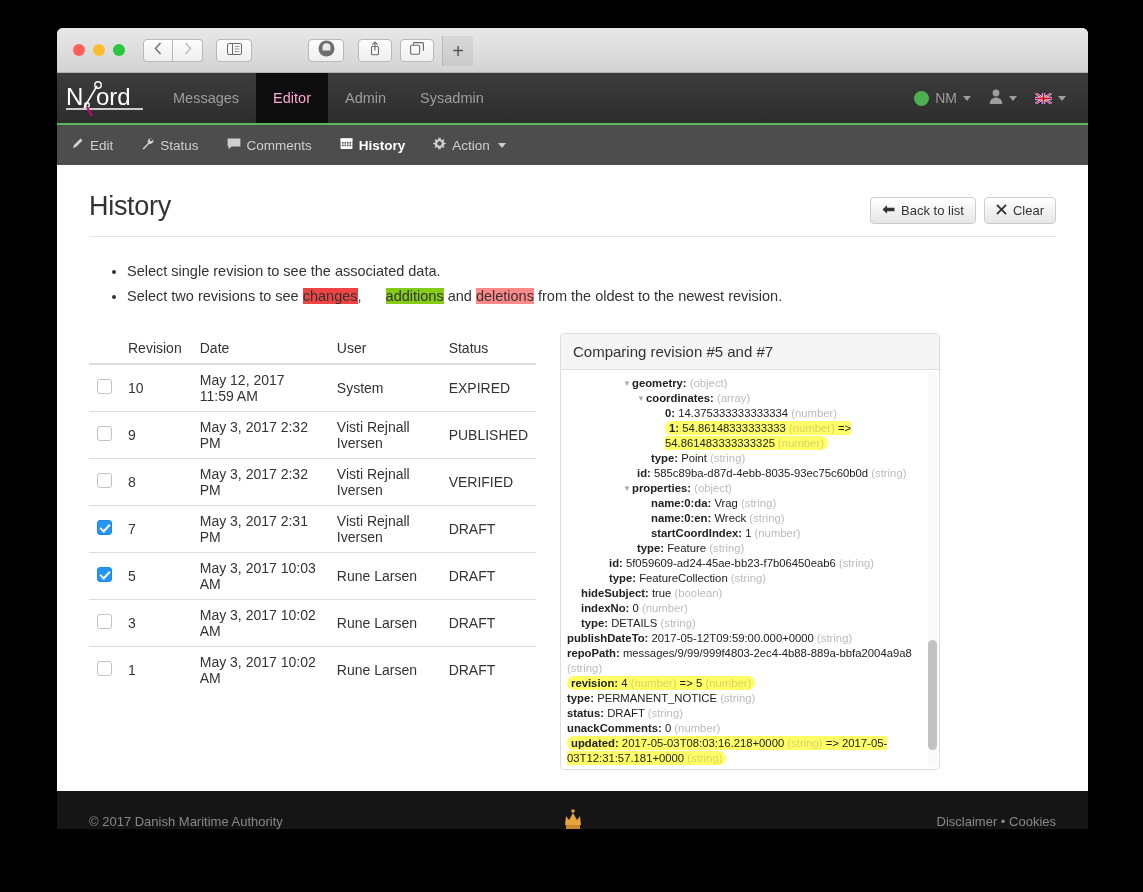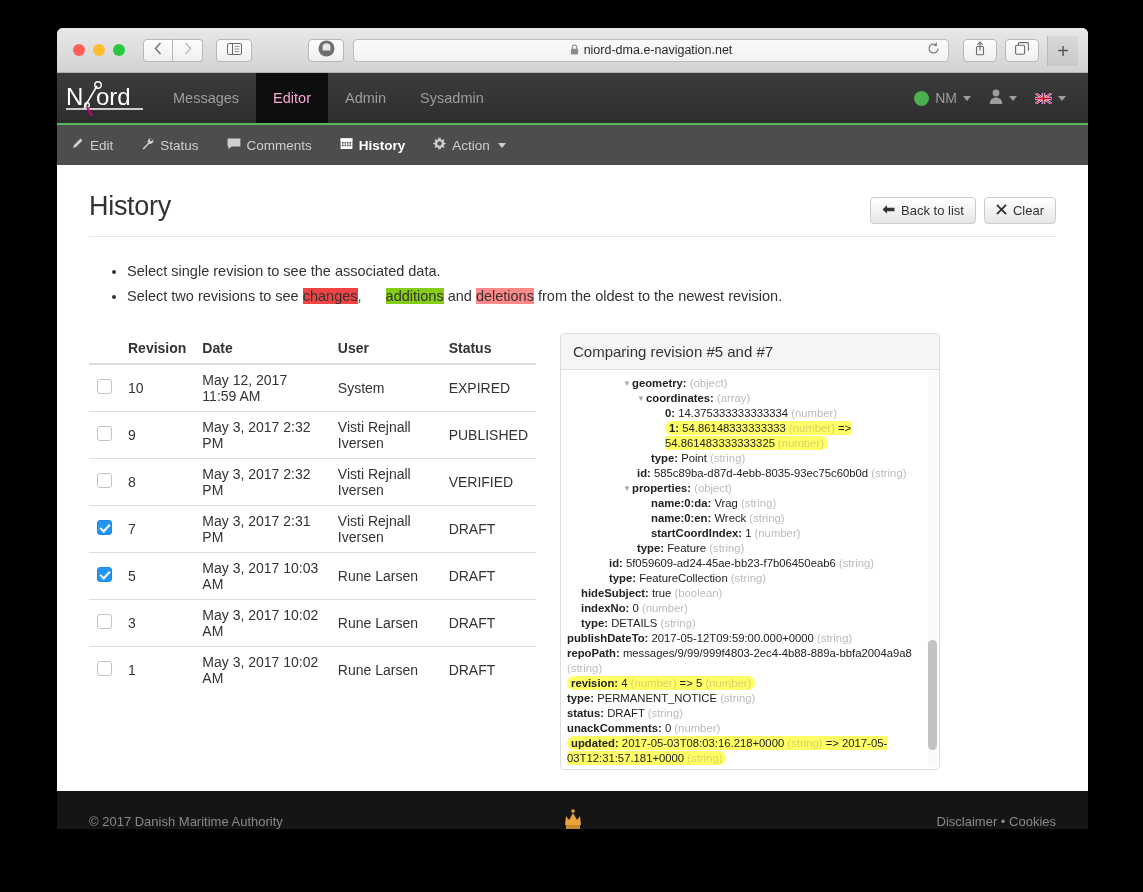--- a/index.html
+++ b/index.html
@@ -155,21 +155,21 @@
   .hl-green  { background: #84cc16; margin-left: 20px; }
   .hl-red    { background: #ff8989; }
 
   
   .cols { display: flex; gap: 24px; margin-top: 24px; }
   .col-left { width: 447px; }
   .col-right { width: 380px; }
 
   table.hist { width: 100%; border-collapse: collapse; font-size: 14px; color: #333; }
   table.hist th {
-    text-align: left; font-weight: bold; padding: 7px 8px;
+    text-align: left; font-weight: normal; padding: 7px 8px;
     border-bottom: 2px solid #dddddd; border-top: 1px solid #dddddd;
   }
   table.hist td { padding: 7px 8px; border-top: 1px solid #dddddd; }
   table.hist tr:first-child th { border-top: none; }
   .col-chk { width: 30px; }
   .col-rev { width: 72px; }
   .col-date { width: 148px; }
   .col-user { width: 118px; }
   .cb {
     width: 15px; height: 15px;
@@ -284,35 +284,20 @@
 
     <div class="chrome-btn shield-btn">
       <span>
         <svg width="17" height="17" viewBox="0 0 17 17">
           <circle cx="8.5" cy="8.5" r="8" fill="#6f6f6f"></circle>
           <path d="M8.5 3.2 C6 3.2 4.6 4.6 4.6 6.6 L4.6 10.5 L12.4 10.5 L12.4 6.6 C12.4 4.6 11 3.2 8.5 3.2 Z" fill="#e9e9e9"></path>
         </svg>
       </span>
     </div>
 
-    <div class="addressbar">
-      <span class="lock">
-        <svg width="9" height="11" viewBox="0 0 9 11">
-          <path d="M2.3 5 L2.3 3.2 A2.2 2.2 0 0 1 6.7 3.2 L6.7 5" fill="none" stroke="#8b8b8b" stroke-width="1.1"></path>
-          <rect x="0.9" y="4.8" width="7.2" height="5.6" rx="1" fill="#8b8b8b"></rect>
-        </svg>
-      </span>
-      <span>niord-dma.e-navigation.net</span>
-      <span class="reload">
-        <svg width="13" height="13" viewBox="0 0 13 13">
-          <path d="M11 6.5 A4.5 4.5 0 1 1 9.3 3" fill="none" stroke="#7c7c7c" stroke-width="1.2"></path>
-          <polyline points="9.3,0.6 9.3,3.4 6.6,3.4" fill="none" stroke="#7c7c7c" stroke-width="1.2"></polyline>
-        </svg>
-      </span>
-    </div>
 
     <div class="right-btns">
       <div class="chrome-btn">
         <span>
           <svg width="12" height="15" viewBox="0 0 12 15">
             <rect x="2.5" y="5.5" width="7" height="8.2" rx="1" fill="none" stroke="#6a6a6a" stroke-width="1.1"></rect>
             <line x1="6" y1="1" x2="6" y2="9.5" stroke="#6a6a6a" stroke-width="1.1"></line>
             <polyline points="3.4,3.8 6,1.1 8.6,3.8" fill="none" stroke="#6a6a6a" stroke-width="1.1"></polyline>
           </svg>
         </span>

